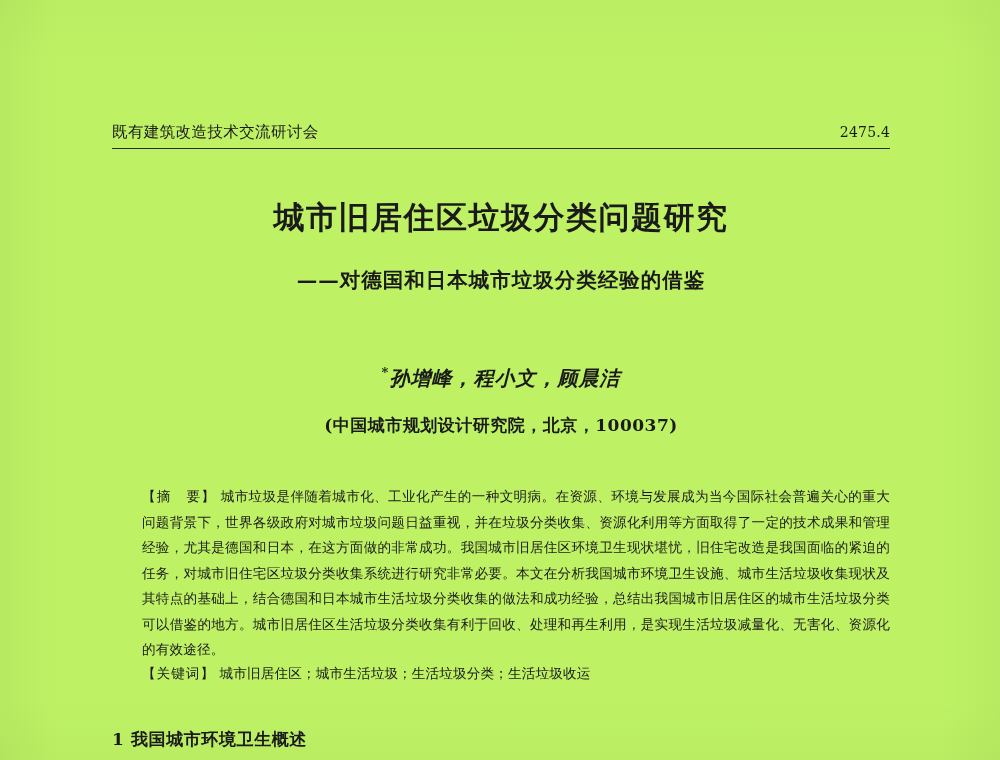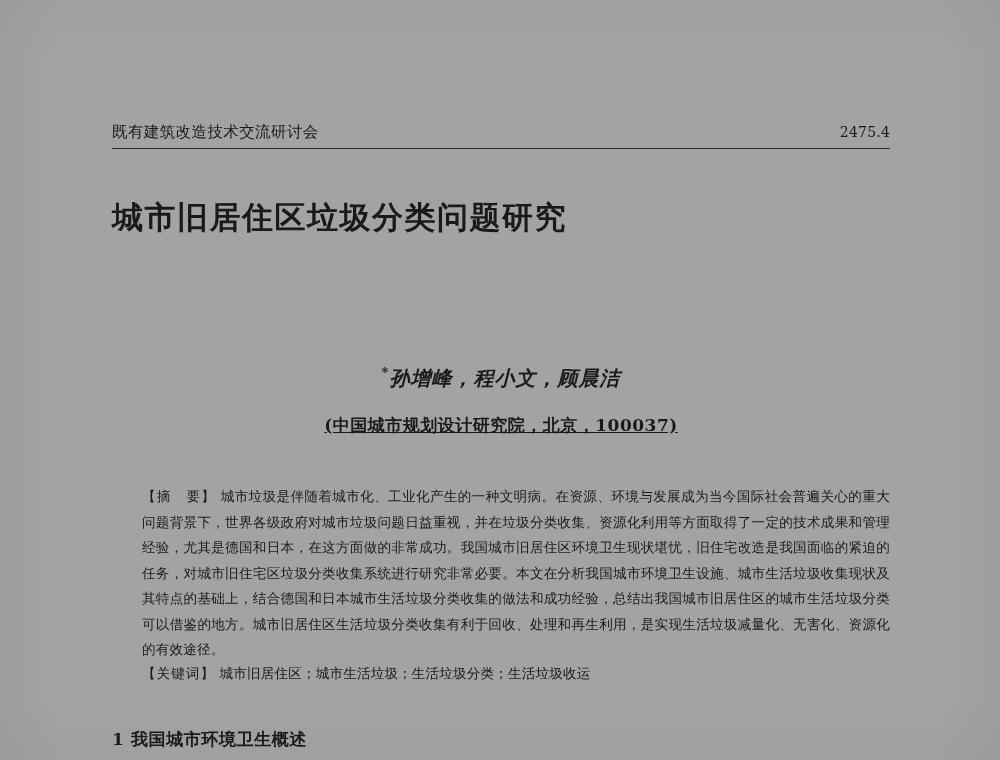--- a/index.html
+++ b/index.html
@@ -11,21 +11,21 @@
     height: 760px;
     background: #ffffff;
     font-family: "DejaVu Serif", "Liberation Serif", serif;
     color: #1a1a1a;
     overflow: hidden;
   }
   .page {
     position: relative;
     width: 1000px;
     height: 760px;
-    background: #a3a3a3;
+    background: #bef264;
   }
   
   .page::before {
     content: "";
     position: absolute;
     inset: 0;
     background:
       linear-gradient(90deg, rgba(0,0,0,0.035) 0%, rgba(0,0,0,0) 6%, rgba(0,0,0,0) 94%, rgba(0,0,0,0.03) 100%),
       linear-gradient(180deg, rgba(0,0,0,0.02) 0%, rgba(0,0,0,0) 8%, rgba(0,0,0,0) 92%, rgba(0,0,0,0.025) 100%);
     pointer-events: none;
@@ -59,20 +59,21 @@
     left: 0;
     width: 778px;
     height: 1px;
     background: #2b2b2b;
   }
   .title {
     position: absolute;
     top: 197px;
     left: 0;
     width: 778px;
+    text-align: center;
     font-size: 31px;
     font-weight: bold;
     letter-spacing: 1.5px;
     font-family: "DejaVu Serif", "Liberation Serif", serif;
   }
   .subtitle {
     position: absolute;
     top: 266px;
     left: 0;
     width: 778px;
@@ -99,21 +100,20 @@
   }
   .affiliation {
     position: absolute;
     top: 414px;
     left: 0;
     width: 778px;
     text-align: center;
     font-size: 17px;
     font-weight: bold;
     letter-spacing: 0.5px;
-    text-decoration: underline;
   }
   .abstract {
     position: absolute;
     top: 484px;
     left: 0;
     width: 778px;
     font-size: 13.6px;
     line-height: 25.5px;
     text-align: justify;
     text-justify: inter-ideograph;
@@ -160,20 +160,21 @@
 
     <div class="runhead">
       <span class="left">既有建筑改造技术交流研讨会</span>
       <span class="right">2475.4</span>
     </div>
 
     <div class="rule"></div>
 
     <div class="title">城市旧居住区垃圾分类问题研究</div>
 
+    <div class="subtitle">——对德国和日本城市垃圾分类经验的借鉴</div>
 
     <div class="authors">
       <span class="star">*</span><span>孙增峰，程小文，顾晨洁</span>
     </div>
 
     <div class="affiliation">(中国城市规划设计研究院，北京，100037)</div>
 
     <div class="abstract">
       <span class="indent">
         <span class="lead">【摘　要】</span>

